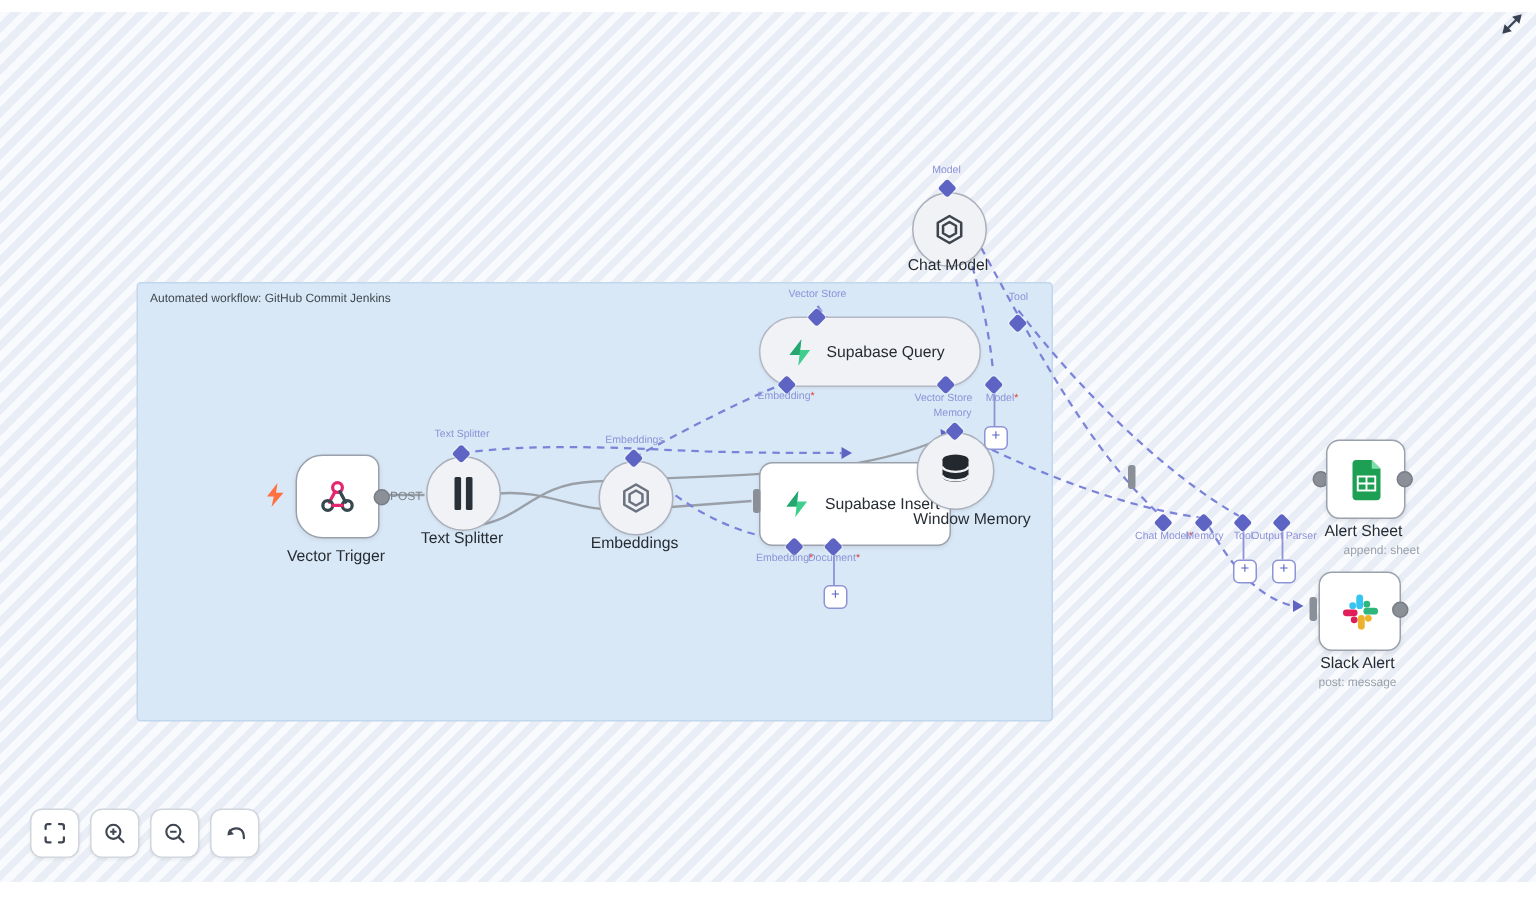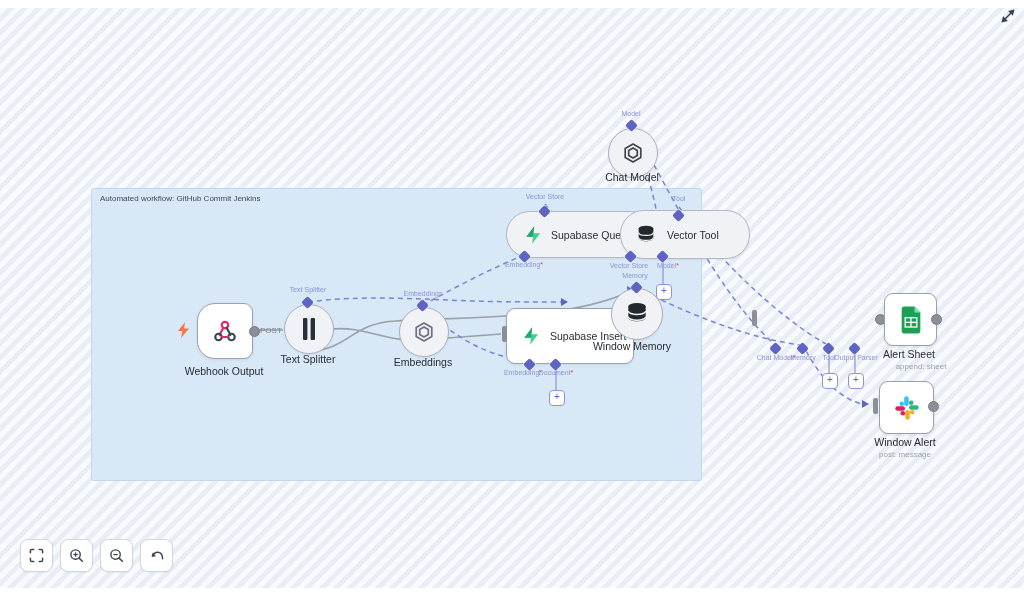--- a/index.html
+++ b/index.html
@@ -86,30 +86,20 @@
         <path d="M13.5 1.5 L4 14 h8 l-1 8.5 L20.5 10 h-8 Z" fill="#3ecf8e"></path>
         <path d="M13.5 1.5 L4 14 h8 l-0.4 3 Z" fill="#27a770"></path>
       </svg>
       <span class="in-title" style="margin-left:8px;">Supabase Query</span>
     </div>
     <div class="diamond" style="left:540px;top:199px;"></div>
     <div class="port-label" style="left:545px;top:185px;">Vector Store</div>
     <div class="diamond" style="left:520px;top:244px;"></div>
     <div class="port-label" style="left:524px;top:253px;"><span>Embedding</span><span class="req">*</span></div>
 
-    <div class="pill-node" style="left:620px;top:202px;width:128px;height:47px;">
-      <svg width="22" height="22" viewBox="0 0 24 24" style="margin-left:14px;">
-        <ellipse cx="12" cy="5" rx="8" ry="3.2" fill="#23282f"></ellipse>
-        <path d="M4 5 v5 c0 1.8 3.6 3.2 8 3.2 s8 -1.4 8 -3.2 v-5" fill="#23282f"></path>
-        <path d="M4 10.5 v5 c0 1.8 3.6 3.2 8 3.2 s8 -1.4 8 -3.2 v-5" fill="#23282f"></path>
-        <path d="M4 9.3 c0 1.8 3.6 3.2 8 3.2 s8 -1.4 8 -3.2" fill="none" stroke="#f1f2f6" stroke-width="1.4"></path>
-        <path d="M4 14.6 c0 1.8 3.6 3.2 8 3.2 s8 -1.4 8 -3.2" fill="none" stroke="#f1f2f6" stroke-width="1.4"></path>
-      </svg>
-      <span class="in-title" style="margin-left:10px;">Vector Tool</span>
-    </div>
     <div class="diamond" style="left:674px;top:203px;"></div>
     <div class="port-label" style="left:679px;top:187px;">Tool</div>
     <div class="diamond" style="left:626px;top:244px;"></div>
     <div class="diamond" style="left:658px;top:244px;"></div>
     <div class="port-label" style="left:629px;top:254px;">Vector Store</div>
     <div class="port-label" style="left:668px;top:254px;"><span>Model</span><span class="req">*</span></div>
     <div class="plus-btn" style="left:656px;top:276px;">+</div>
 
     <svg class="abs" style="left:177px;top:314px;" width="13" height="16" viewBox="0 0 13 16">
       <path d="M8 0 L1 9 h4.5 L4 16 L12 6.5 h-5 Z" fill="#ff7043"></path>
@@ -119,21 +109,21 @@
         <circle cx="12" cy="6.5" r="3" fill="none" stroke="#e5266e" stroke-width="2"></circle>
         <path d="M10.5 9 L7 15.5" fill="none" stroke="#e5266e" stroke-width="2" stroke-linecap="round"></path>
         <circle cx="6" cy="17.5" r="3" fill="none" stroke="#37474f" stroke-width="2"></circle>
         <path d="M13.5 9 L17 15.5" fill="none" stroke="#37474f" stroke-width="2" stroke-linecap="round"></path>
         <circle cx="18" cy="17.5" r="3" fill="none" stroke="#37474f" stroke-width="2"></circle>
         <path d="M9 17.5 h6" fill="none" stroke="#e5266e" stroke-width="2" stroke-linecap="round"></path>
       </svg>
     </div>
     <div class="out-dot" style="left:249px;top:318px;"></div>
     <div class="tiny abs" style="left:260px;top:318px;">POST</div>
-    <div class="node-label" style="left:224px;top:357px;">Webhook Output</div>
+    <div class="node-label" style="left:224px;top:357px;">Vector Trigger</div>
 
     <div class="circle-node" style="left:284px;top:296px;width:48px;height:48px;">
       <svg width="18" height="24" viewBox="0 0 18 24">
         <rect x="3" y="1" width="4.4" height="22" rx="1" fill="#2a3038"></rect>
         <rect x="10.6" y="1" width="4.4" height="22" rx="1" fill="#2a3038"></rect>
       </svg>
     </div>
     <div class="diamond" style="left:303px;top:290px;"></div>
     <div class="port-label" style="left:308px;top:278px;">Text Splitter</div>
     <div class="node-label" style="left:308px;top:345px;">Text Splitter</div>
@@ -165,21 +155,21 @@
       <svg width="26" height="26" viewBox="0 0 24 24">
         <ellipse cx="12" cy="5" rx="8" ry="3.2" fill="#23282f"></ellipse>
         <path d="M4 5 v5 c0 1.8 3.6 3.2 8 3.2 s8 -1.4 8 -3.2 v-5" fill="#23282f"></path>
         <path d="M4 10.5 v5 c0 1.8 3.6 3.2 8 3.2 s8 -1.4 8 -3.2 v-5" fill="#23282f"></path>
         <path d="M4 9.3 c0 1.8 3.6 3.2 8 3.2 s8 -1.4 8 -3.2" fill="none" stroke="#f1f2f6" stroke-width="1.4"></path>
         <path d="M4 14.6 c0 1.8 3.6 3.2 8 3.2 s8 -1.4 8 -3.2" fill="none" stroke="#f1f2f6" stroke-width="1.4"></path>
       </svg>
     </div>
     <div class="diamond" style="left:632px;top:275px;"></div>
     <div class="port-label" style="left:635px;top:264px;">Memory</div>
-    <div class="node-label" style="left:632px;top:332px;">Window Memory</div>
+    <div class="node-label" style="left:648px;top:332px;">Window Memory</div>
 
     <div class="in-bar" style="left:752px;top:302px;"></div>
     <div class="out-dot" style="left:875px;top:306px;"></div>
     <div class="diamond" style="left:771px;top:336px;"></div>
     <div class="diamond" style="left:798px;top:336px;"></div>
     <div class="diamond" style="left:824px;top:336px;"></div>
     <div class="diamond" style="left:850px;top:336px;"></div>
     <div class="port-label" style="left:776px;top:346px;"><span>Chat Model</span><span class="req">*</span></div>
     <div class="port-label" style="left:803px;top:346px;">Memory</div>
     <div class="port-label" style="left:829px;top:346px;">Tool</div>
@@ -209,21 +199,21 @@
         <rect x="13.8" y="9.4" width="9" height="4.2" rx="2.1" fill="#2EB67D"></rect>
         <circle cx="15.9" cy="7.2" r="2.1" fill="#2EB67D"></circle>
         <rect x="10.4" y="13.8" width="4.2" height="9" rx="2.1" fill="#ECB22E"></rect>
         <circle cx="16.8" cy="15.9" r="2.1" fill="#ECB22E"></circle>
         <rect x="1.2" y="10.4" width="9" height="4.2" rx="2.1" fill="#E01E5A"></rect>
         <circle cx="8.1" cy="16.8" r="2.1" fill="#E01E5A"></circle>
       </svg>
     </div>
     <div class="in-bar" style="left:873px;top:390px;"></div>
     <div class="out-dot" style="left:928px;top:393px;"></div>
-    <div class="node-label" style="left:905px;top:428px;">Window Alert</div>
+    <div class="node-label" style="left:905px;top:428px;">Slack Alert</div>
     <div class="sub-label" style="left:905px;top:442px;">post: message</div>
 
     <div class="tb-btn" style="left:20px;top:531px;">
       <svg width="15" height="15" viewBox="0 0 16 16">
         <g fill="none" stroke="#3f4651" stroke-width="1.6" stroke-linecap="round">
           <path d="M1.5 5 V3 a1.5 1.5 0 0 1 1.5-1.5 H5"></path>
           <path d="M11 1.5 h2 A1.5 1.5 0 0 1 14.5 3 v2"></path>
           <path d="M14.5 11 v2 a1.5 1.5 0 0 1-1.5 1.5 H11"></path>
           <path d="M5 14.5 H3 A1.5 1.5 0 0 1 1.5 13 v-2"></path>
         </g>

